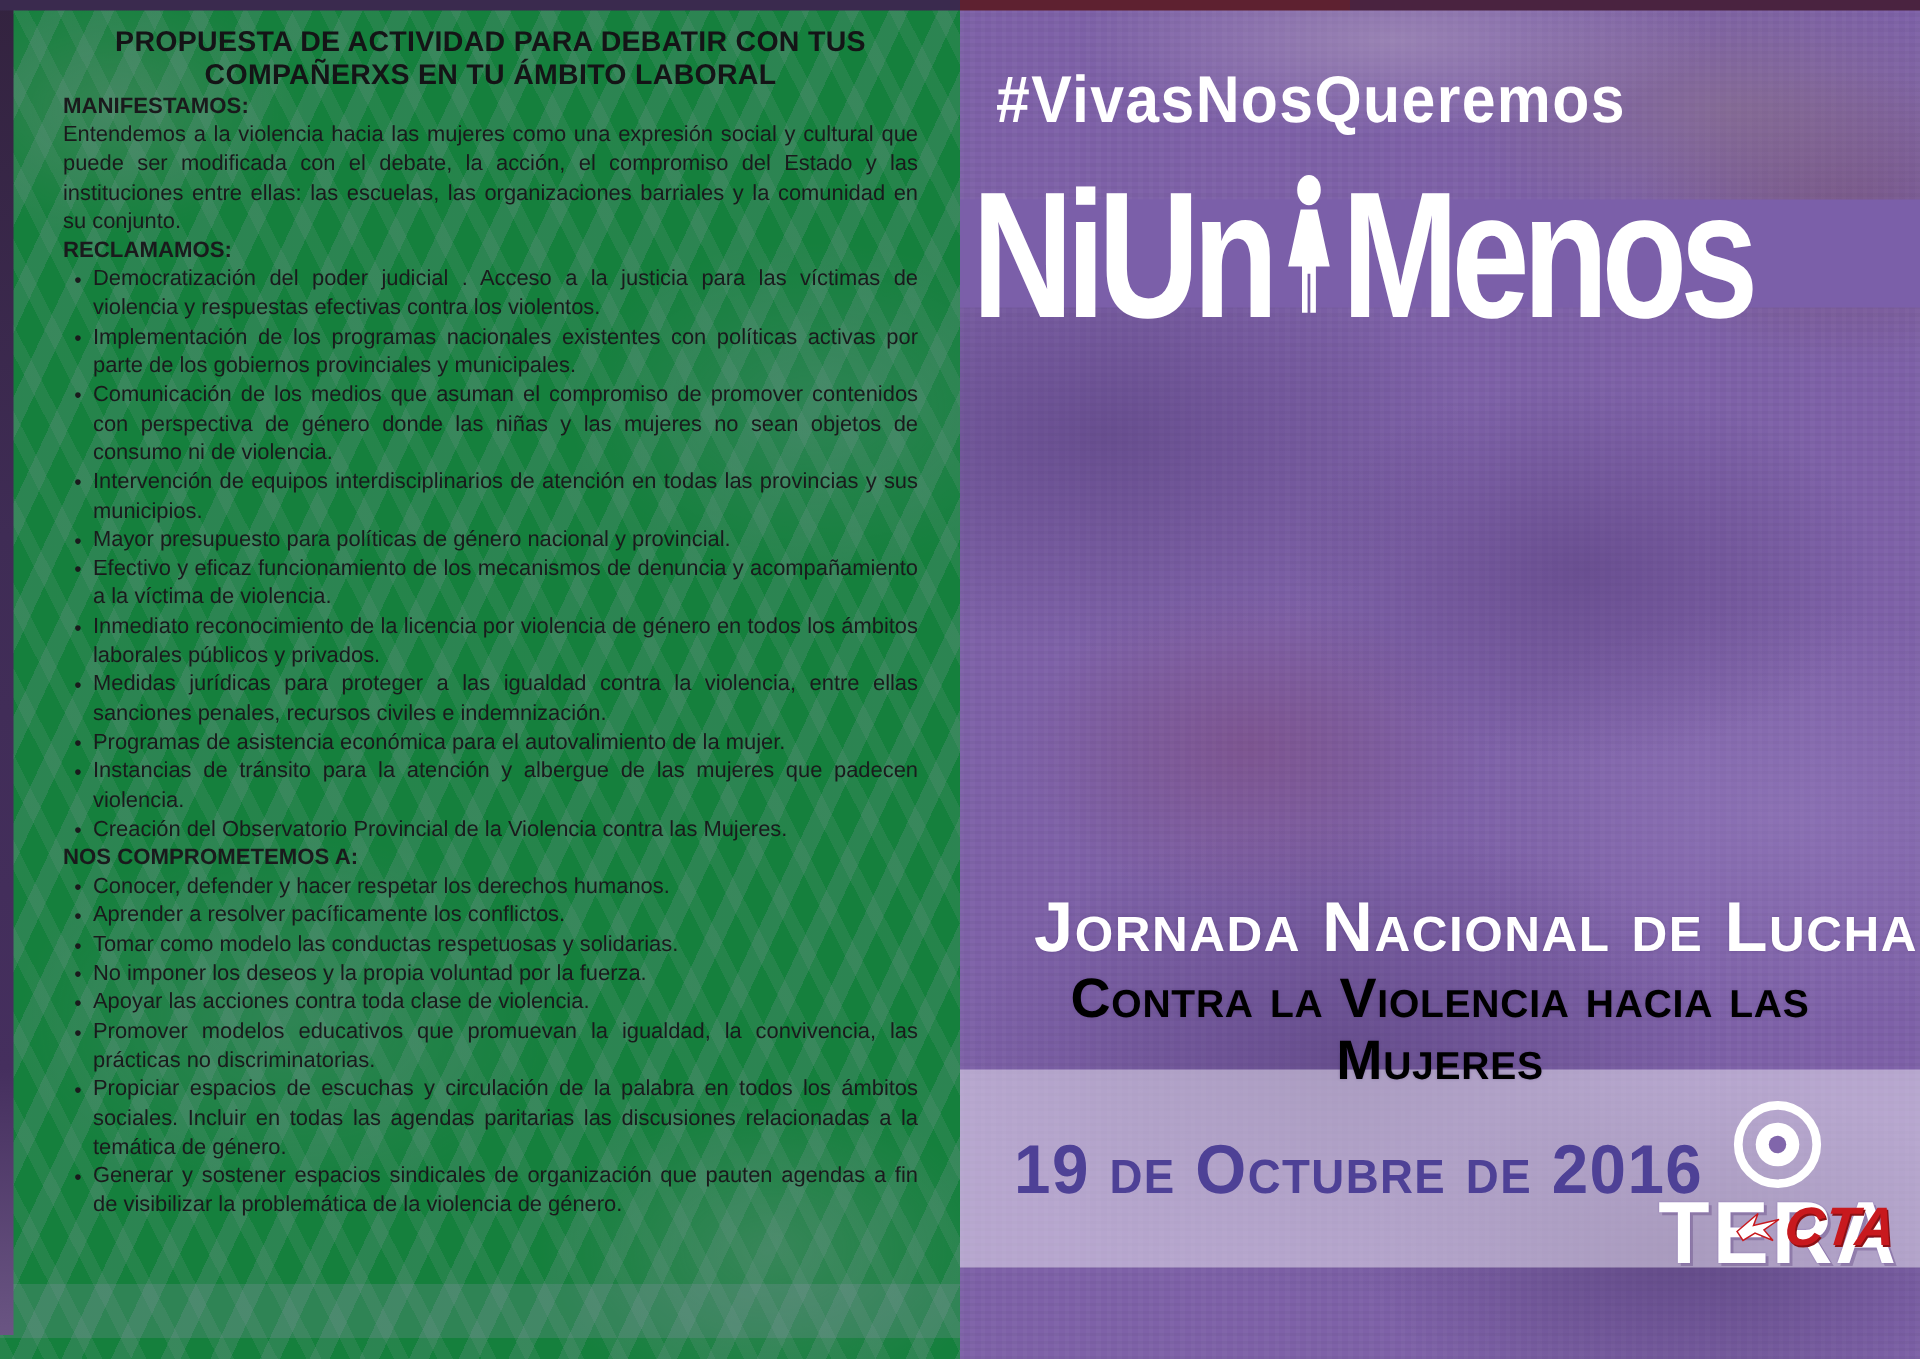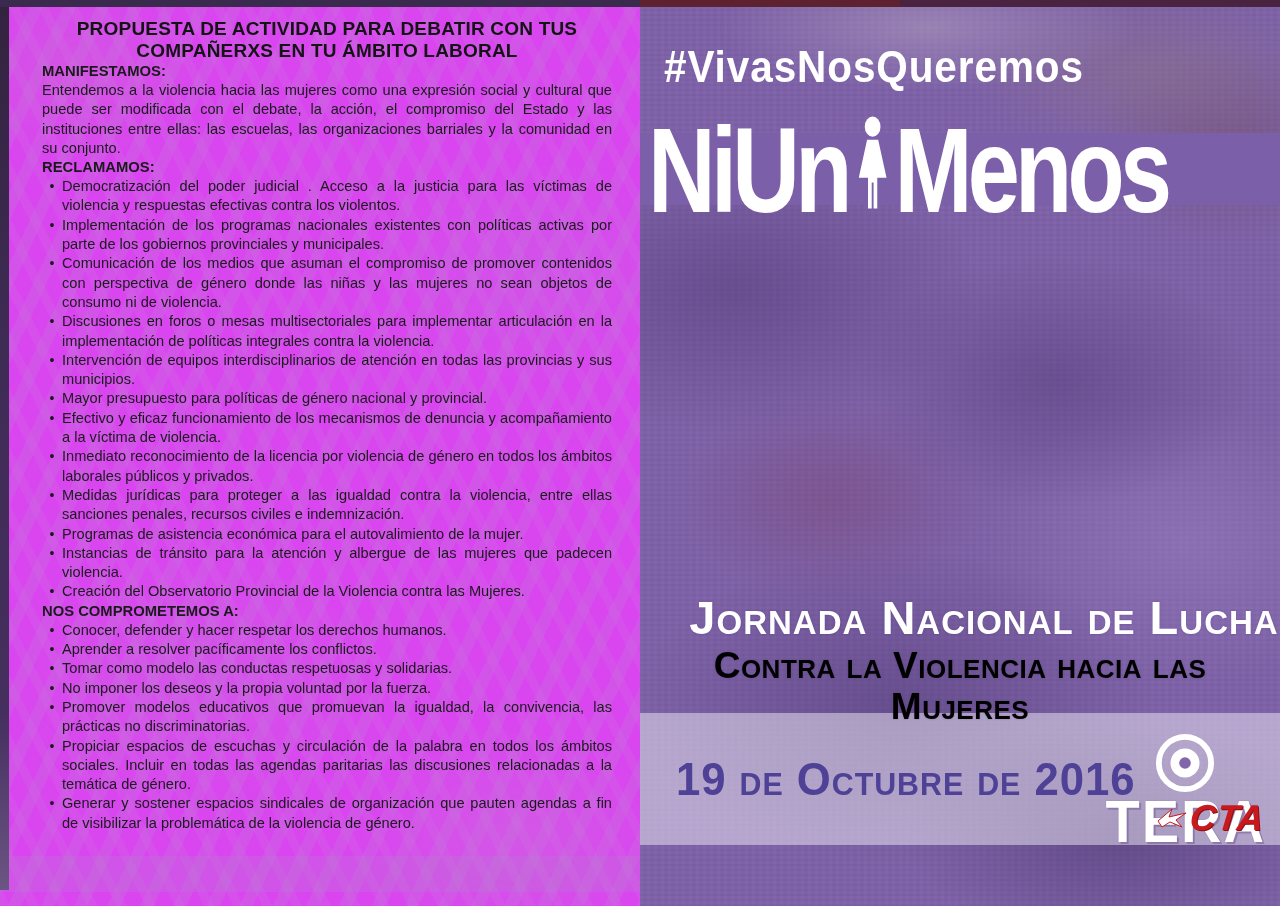--- a/index.html
+++ b/index.html
@@ -2,21 +2,21 @@
 <html><head>
 <meta charset="utf-8">
 <style>
   * { margin:0; padding:0; box-sizing:border-box; }
   html,body { width:1280px; height:906px; overflow:hidden; }
   body { font-family:"Liberation Sans", sans-serif; background:#e8e3ee; position:relative; }
 
   .spread { position:absolute; inset:0; width:1280px; height:906px; }
 
   
-  .left-page { position:absolute; left:0; top:0; width:640px; height:906px; background:#d946ef; overflow:hidden; }
+  .left-page { position:absolute; left:0; top:0; width:640px; height:906px; background:#15803d; overflow:hidden; }
   .left-texture { position:absolute; inset:0; z-index:0; opacity:.55;
     background:
       repeating-linear-gradient(115deg, rgba(176,160,198,.28) 0 12px, rgba(255,255,255,0) 12px 30px),
       repeating-linear-gradient(63deg, rgba(190,170,205,.18) 0 9px, rgba(255,255,255,0) 9px 26px),
       radial-gradient(180px 120px at 12% 8%, rgba(188,150,180,.35), transparent 70%),
       radial-gradient(240px 160px at 85% 30%, rgba(170,150,200,.3), transparent 70%),
       radial-gradient(260px 180px at 30% 75%, rgba(178,156,200,.3), transparent 70%),
       radial-gradient(220px 150px at 80% 92%, rgba(186,158,196,.38), transparent 70%);
   }
   .left-lower-tint { position:absolute; left:0; right:0; top:856px; height:36px; background:rgba(168,148,192,.18); z-index:1; }
@@ -107,23 +107,20 @@
             <li>
               <span>Democratización del poder judicial . Acceso a la justicia para las víctimas de violencia y respuestas efectivas contra los violentos.</span>
             </li>
             <li>
               <span>Implementación de los programas nacionales existentes con políticas activas por parte de los gobiernos provinciales y municipales.</span>
             </li>
             <li>
               <span>Comunicación de los medios que asuman el compromiso de promover contenidos con perspectiva de género donde las niñas y las mujeres no sean objetos de consumo ni de violencia.</span>
             </li>
             <li>
-              <span>Discusiones en foros o mesas multisectoriales para implementar articulación en la implementación de políticas integrales contra la violencia.</span>
-            </li>
-            <li>
               <span>Intervención de equipos interdisciplinarios de atención en todas las provincias y sus municipios.</span>
             </li>
             <li>
               <span>Mayor presupuesto para políticas de género nacional y provincial.</span>
             </li>
             <li>
               <span>Efectivo y eficaz funcionamiento de los mecanismos de denuncia y acompañamiento a la víctima de violencia.</span>
             </li>
             <li>
               <span>Inmediato reconocimiento de la licencia por violencia de género en todos los ámbitos laborales públicos y privados.</span>
@@ -150,20 +147,23 @@
               <span>Conocer, defender y hacer respetar los derechos humanos.</span>
             </li>
             <li>
               <span>Aprender a resolver pacíficamente los conflictos.</span>
             </li>
             <li>
               <span>Tomar como modelo las conductas respetuosas y solidarias.</span>
             </li>
             <li>
               <span>No imponer los deseos y la propia voluntad por la fuerza.</span>
+            </li>
+            <li>
+              <span>Apoyar las acciones contra toda clase de violencia.</span>
             </li>
             <li>
               <span>Promover modelos educativos que promuevan la igualdad, la convivencia, las prácticas no discriminatorias.</span>
             </li>
             <li>
               <span>Propiciar espacios de escuchas y circulación de la palabra en todos los ámbitos sociales. Incluir en todas las agendas paritarias las discusiones relacionadas a la temática de género.</span>
             </li>
             <li>
               <span>Generar y sostener espacios sindicales de organización que pauten agendas a fin de visibilizar la problemática de la violencia de género.</span>
             </li>

